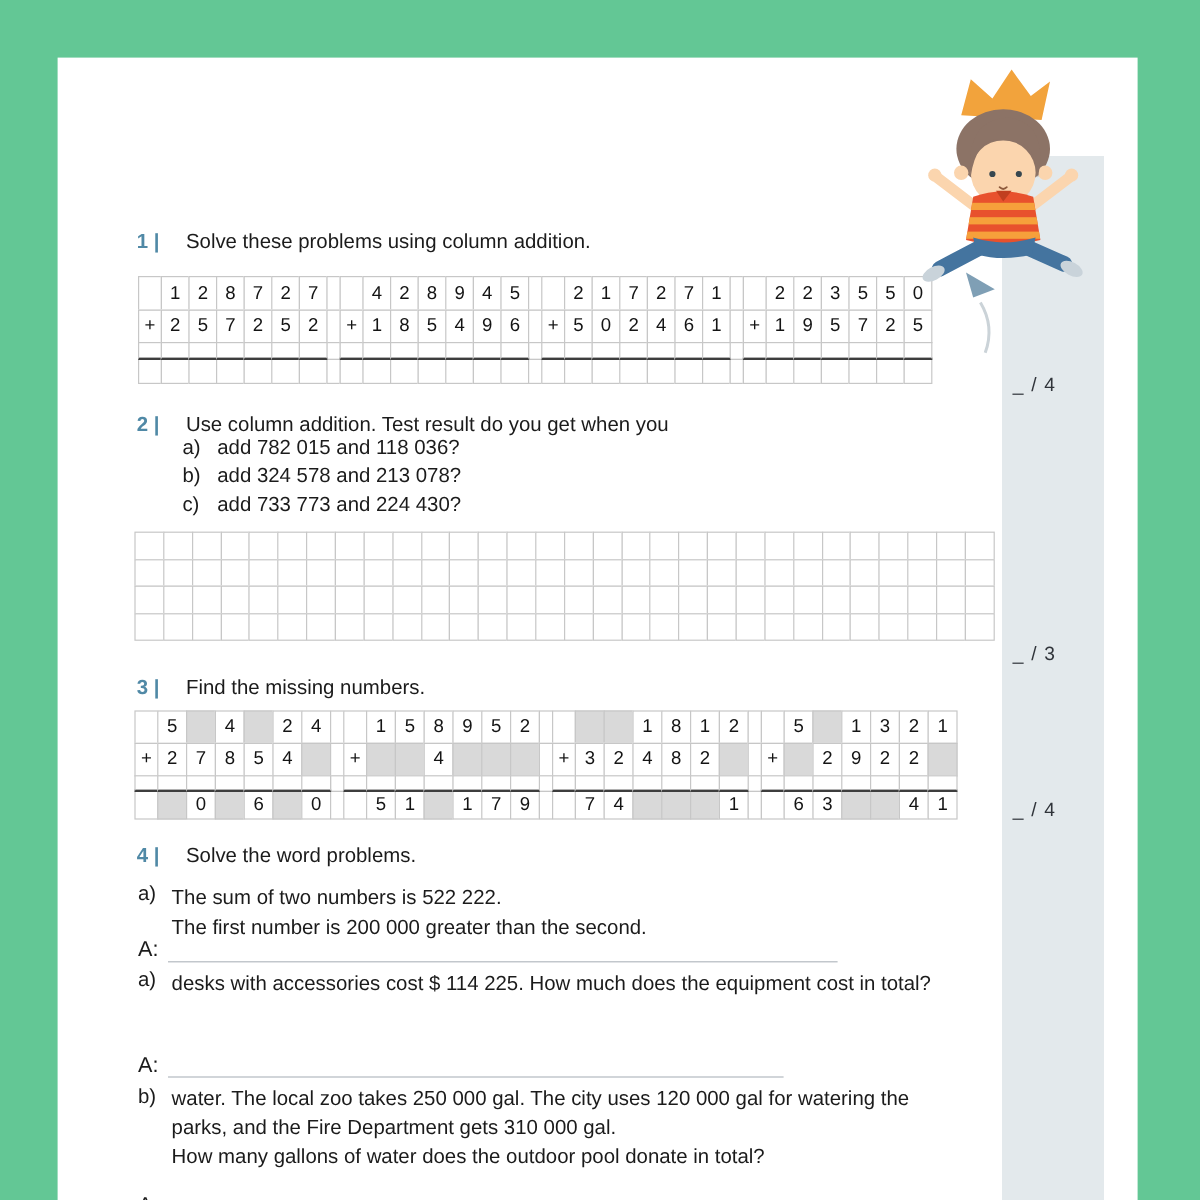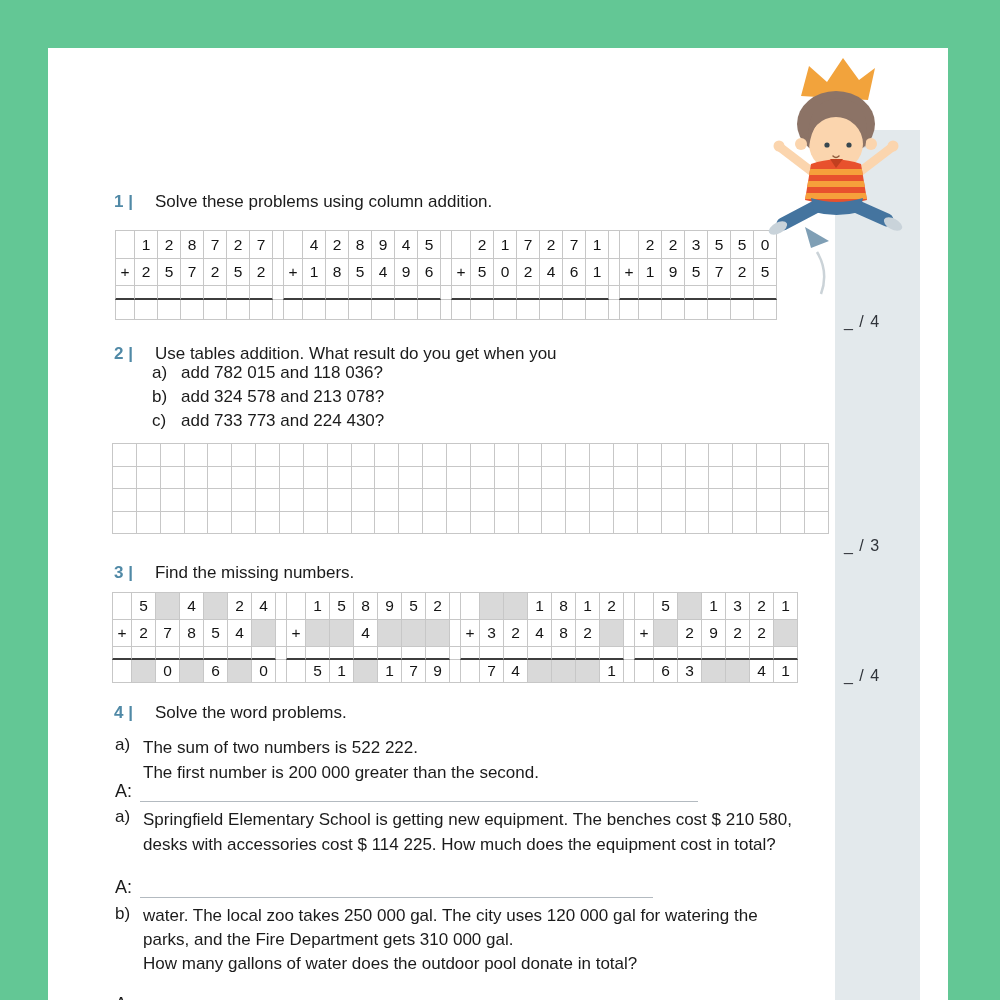--- a/index.html
+++ b/index.html
@@ -229,21 +229,21 @@
         <div class="gcell" style="width: 24px;"></div>
         <div class="gcell" style="width: 24px;"></div>
         <div class="gcell" style="width: 24px;"></div>
         <div class="gcell" style="width: 24px;"></div>
       </div>
     </div>
   <div class="score" style="top:265px;">_ / 4</div>
 
   <div class="qheader" style="top:296px;">
     <span class="qnum">2 |</span>
-    <span class="qprompt">Use tables addition. What result do you get when you</span>
+    <span class="qprompt">Use column addition. Test result do you get when you</span>
   </div>
   <div class="q2items">
     <div class="q2item">
       <span class="ilabel">a)</span>
       <span>add 782 015 and 118 036?</span>
     </div>
     <div class="q2item">
       <span class="ilabel">b)</span>
       <span>add 324 578 and 213 078?</span>
     </div>
@@ -537,21 +537,20 @@
     </span>
   </div>
   <div class="arow" style="top:733px;">
     <span class="alabel">A:</span>
     <span class="aline" style="width:558px;"></span>
   </div>
 
   <div class="witem" style="top:759px;">
     <span class="wlabel">a)</span>
     <span class="wtext">
-      <span class="wline">Springfield Elementary School is getting new equipment. The benches cost $ 210 580,</span>
       <span class="wline">desks with accessories cost $ 114 225. How much does the equipment cost in total?</span>
     </span>
   </div>
   <div class="arow" style="top:829px;">
     <span class="alabel">A:</span>
     <span class="aline" style="width:513px;"></span>
   </div>
 
   <div class="witem lh24" style="top:856px;">
     <span class="wlabel">b)</span>

